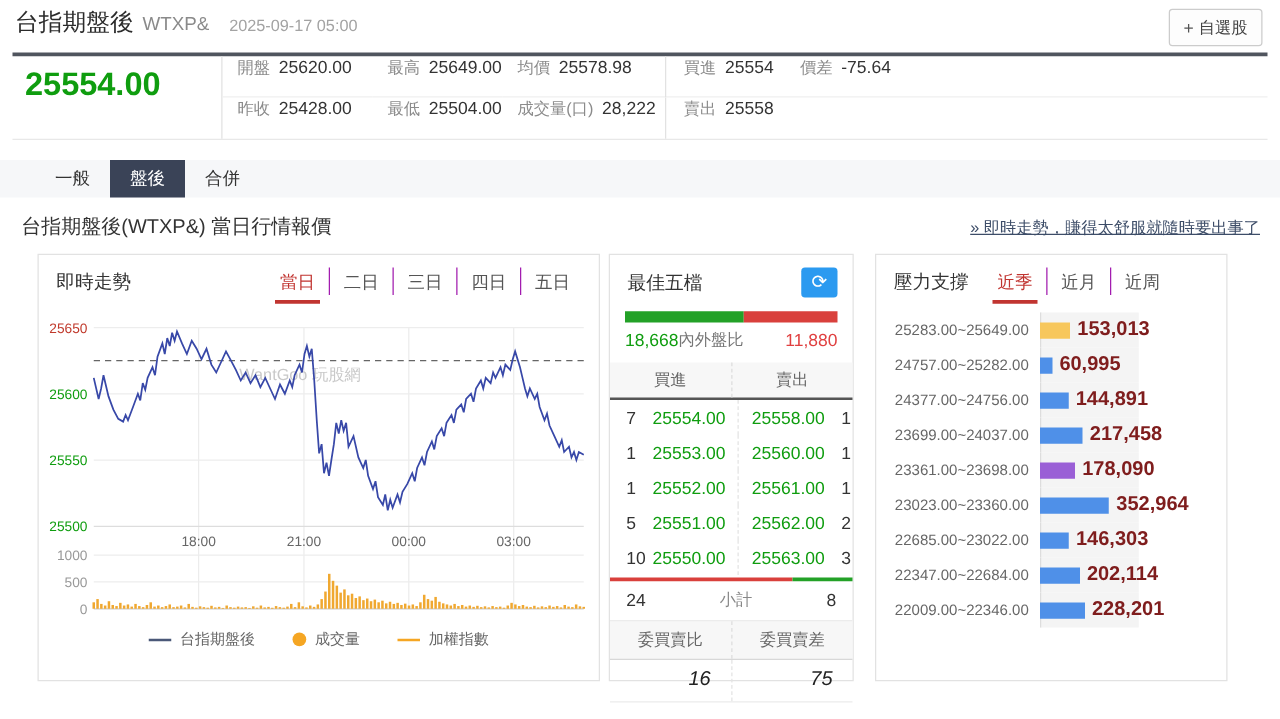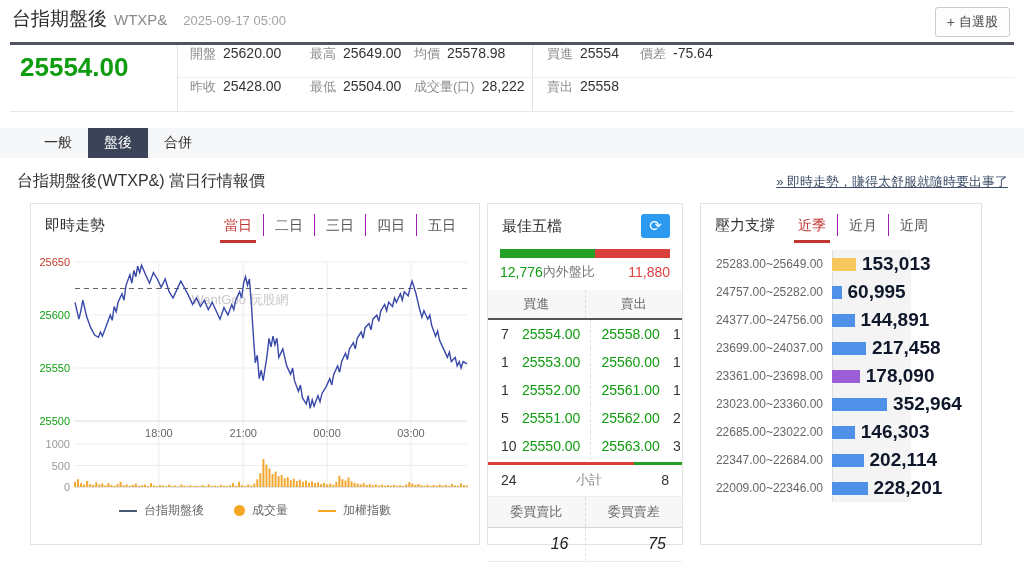--- a/index.html
+++ b/index.html
@@ -94,21 +94,21 @@
   .refresh-btn { margin-left:auto; width:29px; height:24px; background:#2b9af0; color:#fff; border:none; border-radius:3px;
     font-size:15px; line-height:22px; text-align:center; cursor:pointer; }
 
   
   .pr-rows { margin-top:12px; }
   .pr-row { display:flex; align-items:center; height:28px; }
   .pr-range { width:122px; text-align:right; color:#666; font-size:12px; }
   .pr-plot { position:relative; margin-left:9px; flex:1; height:28px; display:flex; align-items:center; }
   .pr-plot::before { content:""; position:absolute; left:0; top:0; bottom:0; width:78px; background:#f4f4f4; border-left:1px solid #ddd; }
   .pr-bar { position:relative; height:13px; z-index:1; }
-  .pr-val { position:relative; z-index:1; margin-left:6px; font-size:19px; font-weight:bold; color:#0f172a; white-space:nowrap; }
+  .pr-val { position:relative; z-index:1; margin-left:6px; font-size:16px; font-weight:bold; color:#7f1d1d; white-space:nowrap; }
 </style>
 </head>
 <body>
 
 <div class="header-row">
   <span class="page-title">台指期盤後</span>
   <span class="symbol">WTXP&amp;</span>
   <span class="datetime">2025-09-17 05:00</span>
   <button class="watchlist-btn">
     <span class="plus">+</span>
@@ -363,21 +363,21 @@
   <div class="panel best5-panel">
     <div class="panel-head">
       <span class="panel-title">最佳五檔</span>
       <button class="refresh-btn"><span>⟳</span></button>
     </div>
     <div class="io-bar">
       <div class="io-green" id="ioGreen" style="width: 55.7%;"></div>
       <div class="io-red"></div>
     </div>
     <div class="io-nums">
-      <span class="io-in">12,776</span>
+      <span class="io-in">18,668</span>
       <span class="io-lbl">內外盤比</span>
       <span class="io-out">11,880</span>
     </div>
     <div class="b5-head">
       <div>買進</div>
       <div>賣出</div>
     </div>
     <div id="b5Rows">
         <div class="b5-row">
           <div class="b5-buy">

